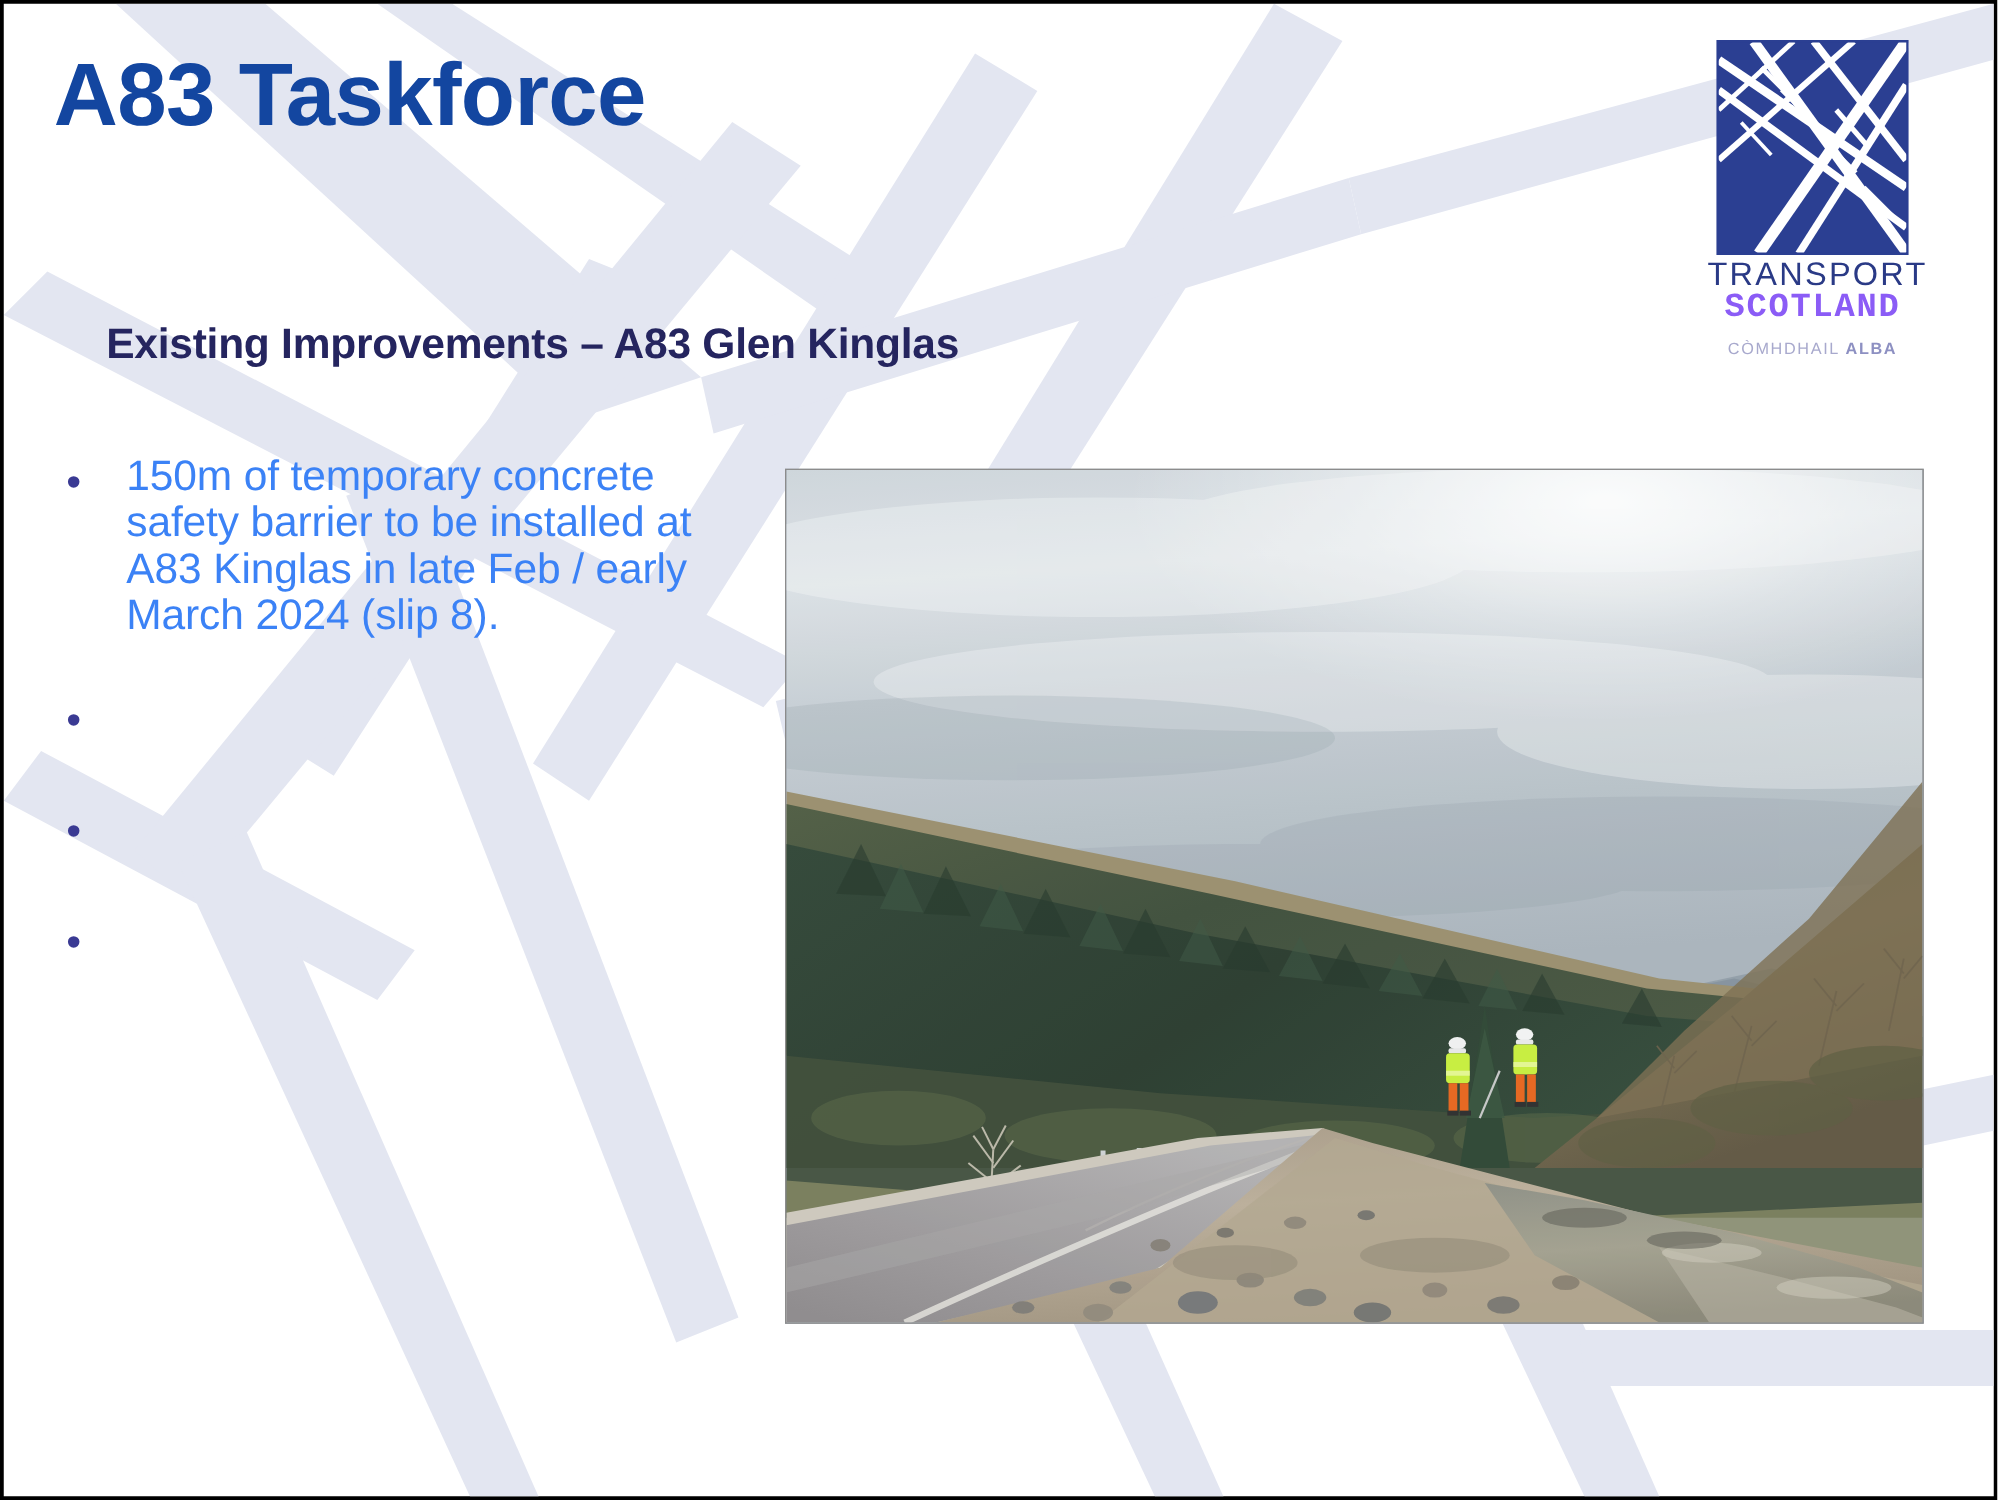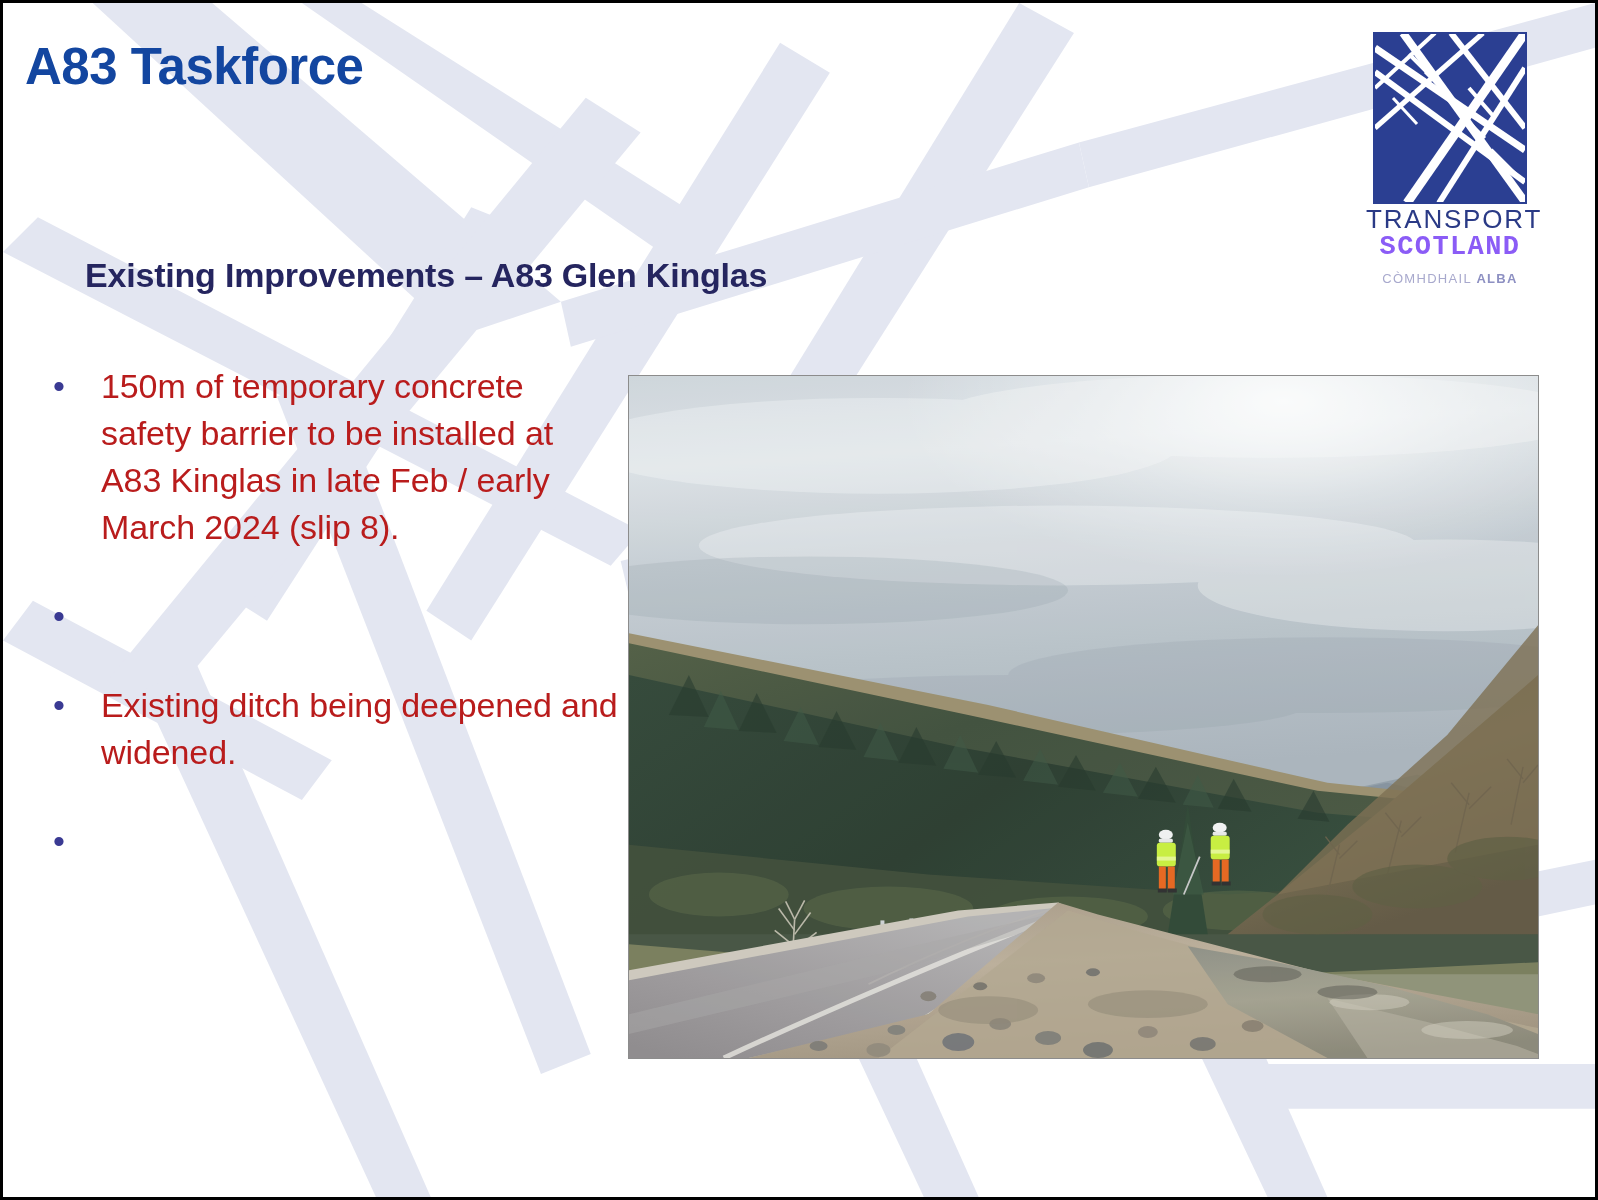--- a/index.html
+++ b/index.html
@@ -16,22 +16,22 @@
     border:3px solid #000000;
     overflow:hidden;
   }
   
   .watermark{
     position:absolute;left:0;top:0;width:100%;height:100%;
     pointer-events:none;z-index:0;
   }
   
   .title{
-    position:absolute;left:22px;top:38px;
-    font-size:51px;font-weight:bold;
+    position:absolute;left:40px;top:38px;
+    font-size:71px;font-weight:bold;
     color:#1346A0;
     letter-spacing:-0.5px;
     line-height:1;
     z-index:3;
     white-space:nowrap;
   }
   
   .subtitle{
     position:absolute;left:82px;top:253px;
     font-size:34px;font-weight:bold;
@@ -58,22 +58,22 @@
     font-size:34px;
     line-height:47px;
     color:#3A3A93;
     text-align:left;
     padding-left:10px;
     box-sizing:border-box;
   }
   .bullet-text{
     flex:1 1 auto;
     font-size:34px;
-    line-height:47px;
-    color:#b91c1c;
+    line-height:37px;
+    color:#3b82f6;
     letter-spacing:-0.1px;
   }
   
   .photo-frame{
     position:absolute;
     left:625px;top:372px;
     width:911px;height:684px;
     z-index:3;
     border:1px solid #8c8c8c;
     box-sizing:border-box;
@@ -159,21 +159,20 @@
       <span class="bullet-dot">•</span>
       <span class="bullet-text">150m of temporary concrete safety barrier to be installed at A83 Kinglas in late Feb / early March 2024 (slip 8).</span>
     </div>
 
     <div class="bullet-item">
       <span class="bullet-dot">•</span>
     </div>
 
     <div class="bullet-item">
       <span class="bullet-dot">•</span>
-      <span class="bullet-text">Existing ditch being deepened and widened.</span>
     </div>
 
     <div class="bullet-item">
       <span class="bullet-dot">•</span>
     </div>
 
   </div>
 
   <div class="photo-frame">
     <svg viewBox="0 0 911 684" preserveAspectRatio="none" aria-hidden="true">

